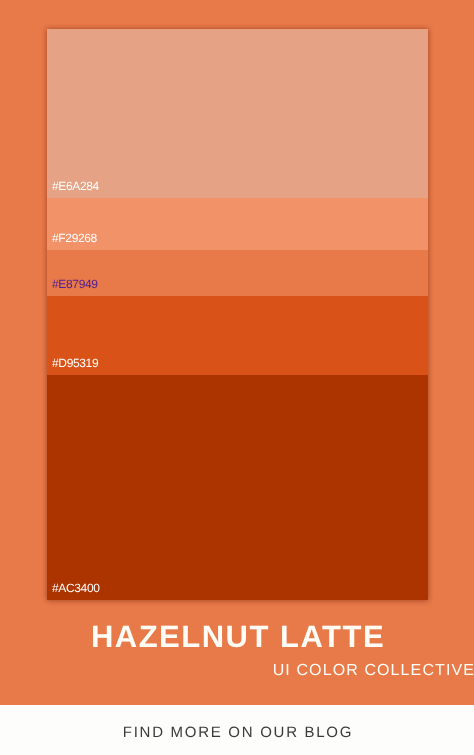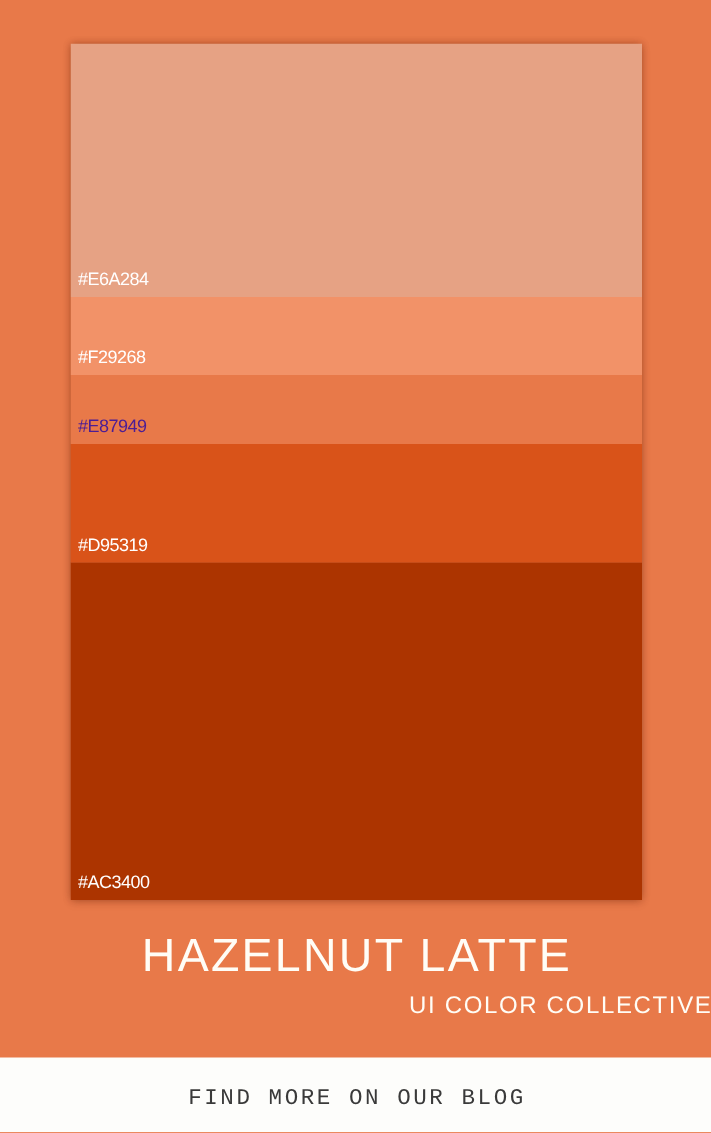--- a/index.html
+++ b/index.html
@@ -36,41 +36,41 @@
     overflow: hidden;
   }
   .swatch {
     position: relative;
     width: 100%;
   }
   .swatch.s0 { height: 169px; background: #e6a284; }
   .swatch.s1 { height: 52px;  background: #f29268; }
   .swatch.s2 { height: 46px;  background: #e87949; }
   .swatch.s3 { height: 79px;  background: #d95319; }
-  .swatch.s4 { height: 225px; background: #ac3400; padding-left: 40px; }
+  .swatch.s4 { height: 225px; background: #ac3400; }
   .swatch-label {
     position: absolute;
     left: 5px;
     bottom: 6px;
     font-size: 12px;
     letter-spacing: -0.35px;
     color: #ffffff;
     white-space: nowrap;
     line-height: 1;
   }
   .poster-title {
     position: absolute;
     left: 1px;
     top: 621px;
     width: 474px;
     text-align: center;
     font-size: 31px;
     letter-spacing: 1.5px;
     color: #fffdf6;
-    font-weight: 400;
+    font-weight: 700;
     line-height: 1;
     white-space: nowrap;
   }
   .poster-subtitle {
     position: absolute;
     left: 1px;
     top: 663px;
     width: 474px;
     text-align: right;
     font-size: 16px;
@@ -92,21 +92,20 @@
     position: absolute;
     left: 1px;
     top: 20px;
     width: 474px;
     text-align: center;
     font-size: 15px;
     letter-spacing: 1.72px;
     color: #3a3a3a;
     line-height: 1;
     white-space: nowrap;
-    font-family: Liberation Mono, monospace;
   }
 </style>
 </head>
 <body style="background: rgb(232, 121, 73);">
 
 <div class="poster" style="background: rgb(232, 121, 73);">
 
   <div class="palette-card">
     <div class="swatch s0" style="background: rgb(230, 162, 132); height: 169px; text-align: right;">
       <div class="swatch-label" style="color: rgb(255, 255, 255);">#E6A284</div>

